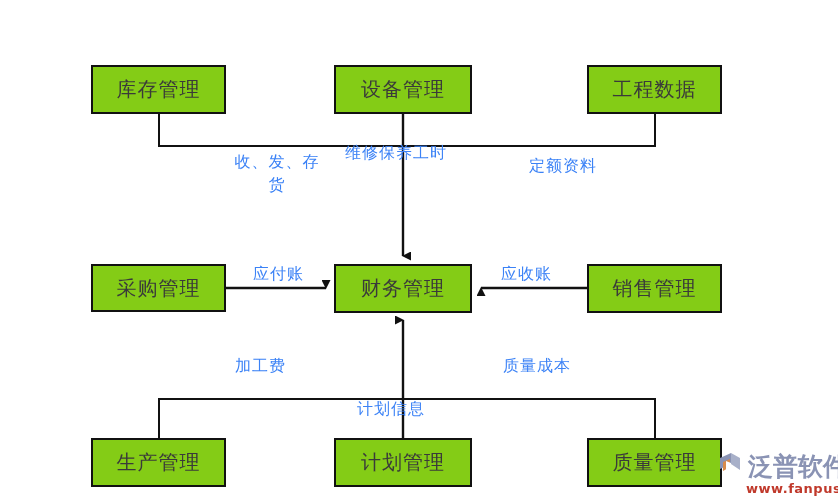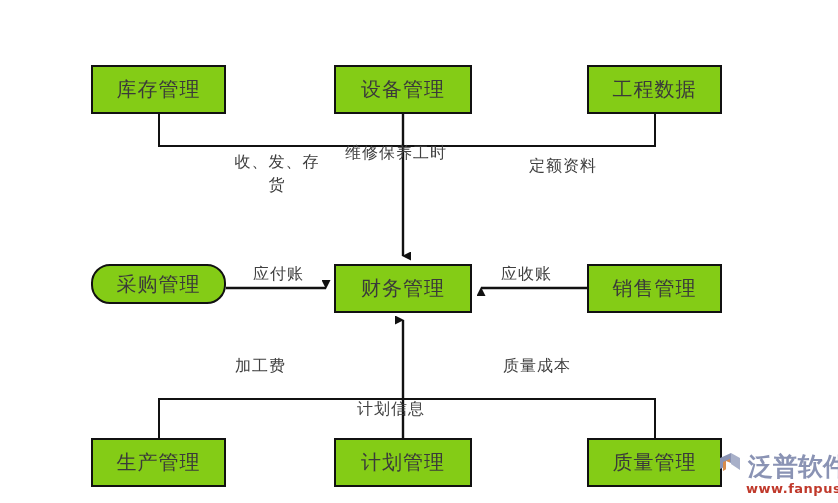--- a/index.html
+++ b/index.html
@@ -24,21 +24,21 @@
     align-items: center;
     justify-content: center;
     color: #3a3a3a;
     font-size: 20px;
     letter-spacing: 1px;
     white-space: nowrap;
     z-index: 4;
   }
   .edge-label {
     position: absolute;
-    color: #404040;
+    color: #3b82f6;
     font-size: 16px;
     letter-spacing: 1px;
     white-space: nowrap;
     z-index: 5;
     text-align: center;
   }
   .edge-label.two-line {
     line-height: 1.45;
     white-space: normal;
     text-align: center;
@@ -136,21 +136,21 @@
   </div>
 
   <div class="node" style="left:334px; top:65px; width:138px; height:49px;">
     <span>设备管理</span>
   </div>
 
   <div class="node" style="left:587px; top:65px; width:135px; height:49px;">
     <span>工程数据</span>
   </div>
 
-  <div class="node" style="left:91px; top:264px; width:135px; height:40px;border-radius:19px;">
+  <div class="node" style="left:91px; top:264px; width:135px; height:48px;">
     <span>采购管理</span>
   </div>
 
   <div class="node" style="left:334px; top:264px; width:138px; height:49px;">
     <span>财务管理</span>
   </div>
 
   <div class="node" style="left:587px; top:264px; width:135px; height:49px;">
     <span>销售管理</span>
   </div>

